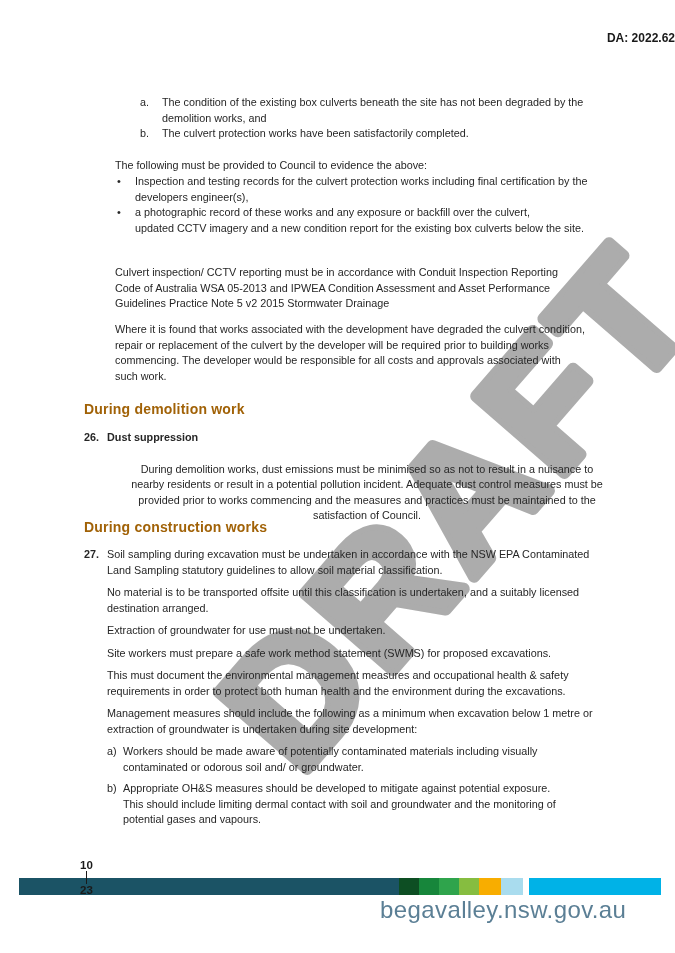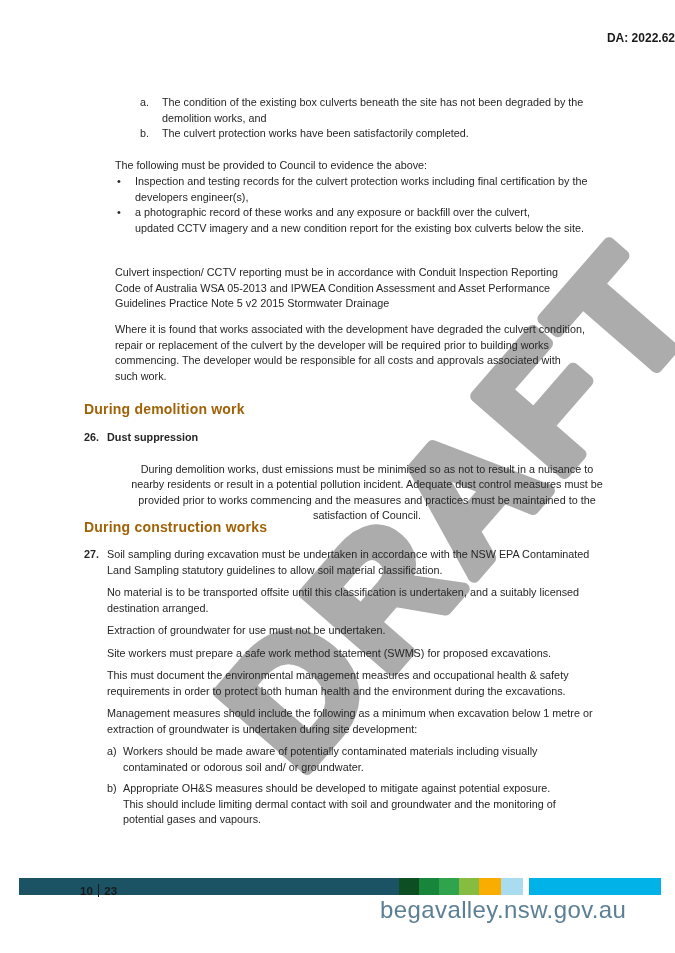--- a/index.html
+++ b/index.html
@@ -45,21 +45,21 @@
   .sublist-row .stext{width:450px;}
   
   .watermark{
     top:387px;left:98px;width:720px;height:240px;z-index:0;
     transform:rotate(-49deg);transform-origin:50% 50%;
     opacity:0.95;pointer-events:none;
   }
   
   .footer-bar{top:878px;left:19px;width:642px;height:17px;display:flex;}
   .footer-bar div{height:17px;}
-  .page-number{top:884px;left:80px;font-size:11.5px;font-weight:bold;color:#1a1a1a;display:flex;align-items:center;}
+  .page-number{top:859px;left:80px;font-size:11.5px;font-weight:bold;color:#1a1a1a;display:flex;align-items:center;flex-direction:column;}
   .page-number .sep{display:inline-block;width:1.5px;height:13px;background:#1a1a1a;margin:0 5px;}
   .footer-url{top:896px;left:380px;font-size:24px;letter-spacing:0.4px;}
 </style>
 </head>
 <body>
 
 <div class="page">
 
   <div class="layer watermark">
     <svg width="720" height="240" viewBox="0 0 720 240">

